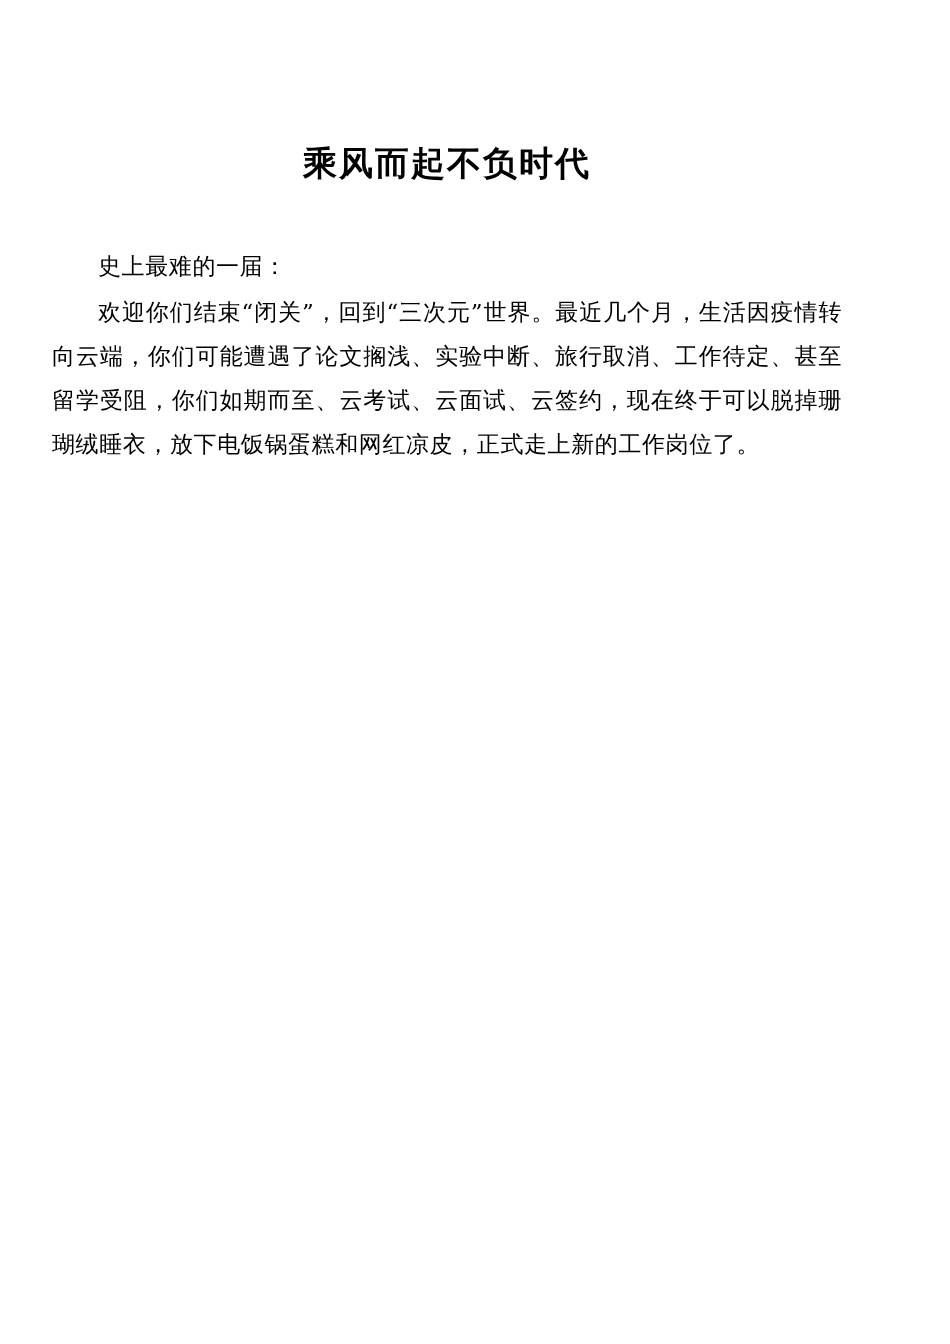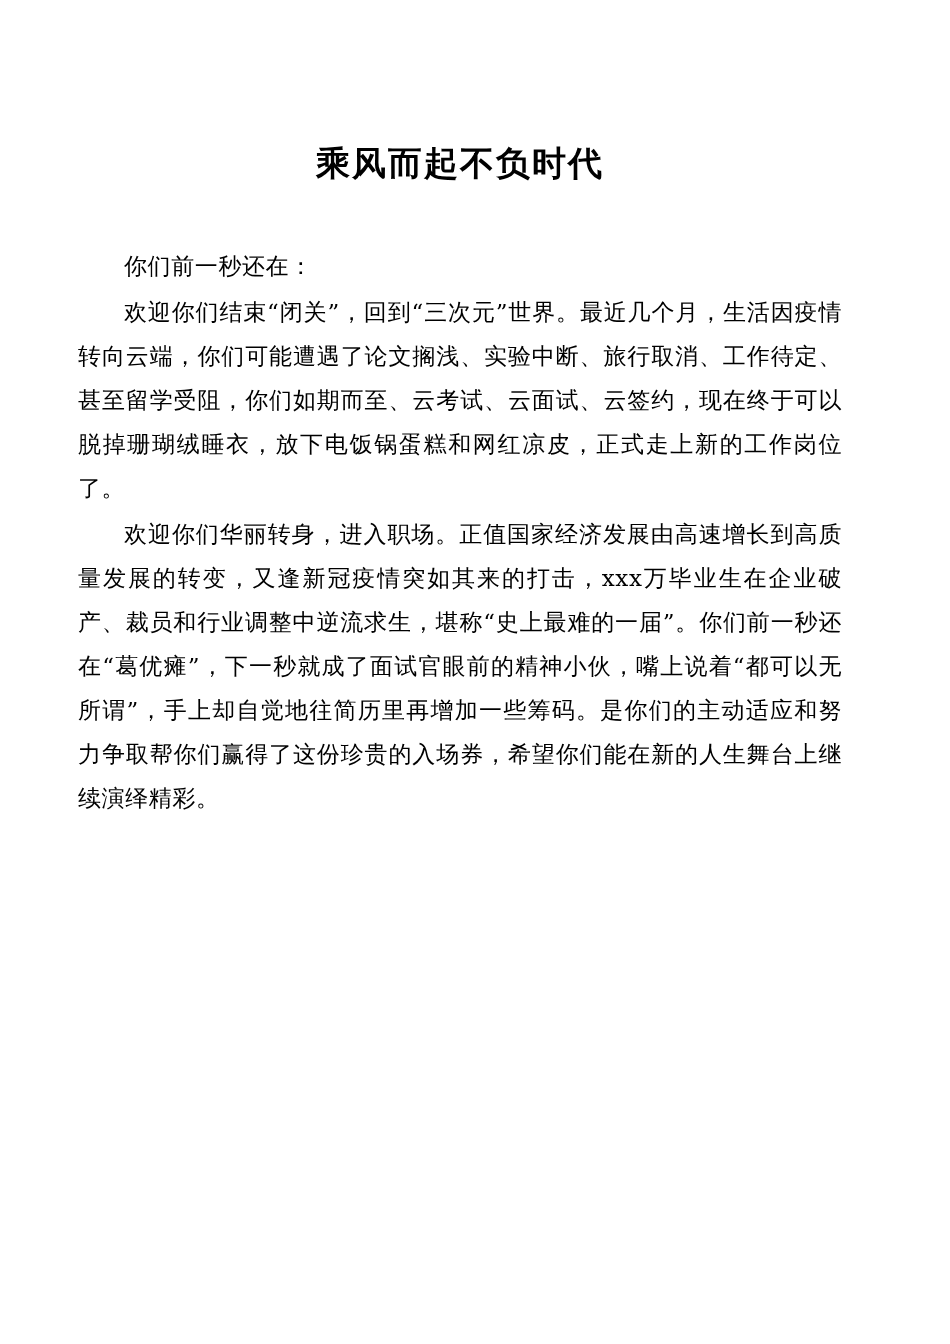--- a/index.html
+++ b/index.html
@@ -12,21 +12,21 @@
     height: 1344px;
     font-family: "Liberation Serif", "DejaVu Serif", serif;
     color: #000000;
     overflow: hidden;
   }
   .page {
     position: relative;
     width: 950px;
     height: 1344px;
     box-sizing: border-box;
-    padding: 96px 108px 60px 78px;
+    padding: 96px 108px 60px 52px;
     background: #ffffff;
   }
   .doc-title {
     text-align: center;
     font-size: 34px;
     font-weight: bold;
     letter-spacing: 2px;
     margin: 44px 0 0 0;
     line-height: 1.4;
     font-family: "DejaVu Serif", "Liberation Serif", serif;
@@ -51,18 +51,17 @@
   }
 </style>
 </head>
 <body>
 
 <div class="page">
 
   <h1 class="doc-title">乘风而起不负时代</h1>
 
   <div class="body-block">
-    <p class="para indent-sub">你们前一秒还在：</p>
+    <p class="para indent-sub">史上最难的一届：</p>
     <p class="para indent">欢迎你们结束“闭关”，回到“三次元”世界。最近几个月，生活因疫情转向云端，你们可能遭遇了论文搁浅、实验中断、旅行取消、工作待定、甚至留学受阻，你们如期而至、云考试、云面试、云签约，现在终于可以脱掉珊瑚绒睡衣，放下电饭锅蛋糕和网红凉皮，正式走上新的工作岗位了。</p>
-    <p class="para indent">欢迎你们华丽转身，进入职场。正值国家经济发展由高速增长到高质量发展的转变，又逢新冠疫情突如其来的打击，xxx万毕业生在企业破产、裁员和行业调整中逆流求生，堪称“史上最难的一届”。你们前一秒还在“葛优瘫”，下一秒就成了面试官眼前的精神小伙，嘴上说着“都可以无所谓”，手上却自觉地往简历里再增加一些筹码。是你们的主动适应和努力争取帮你们赢得了这份珍贵的入场券，希望你们能在新的人生舞台上继续演绎精彩。</p>
   </div>
 
 </div>
 
 </body></html>

